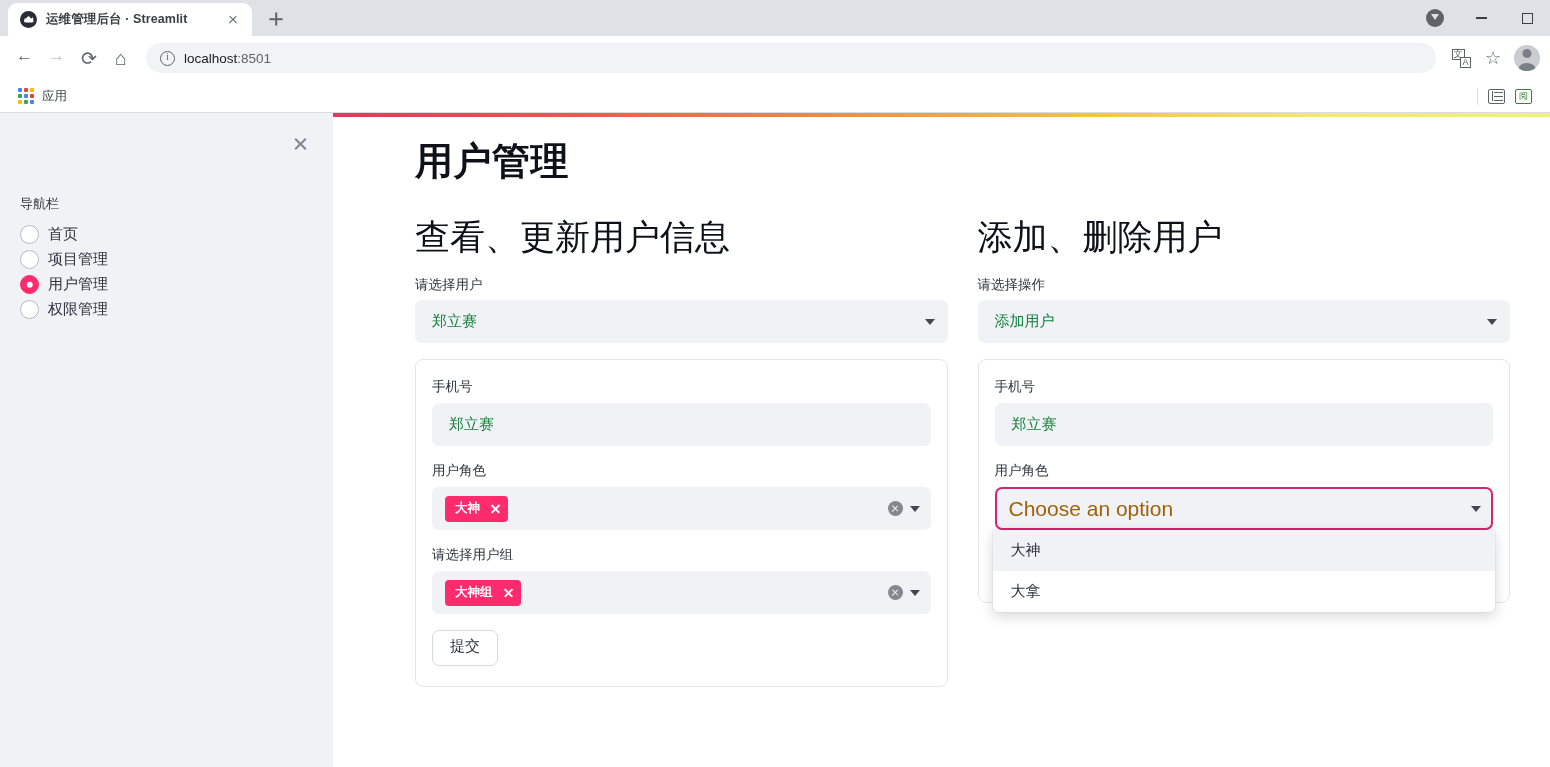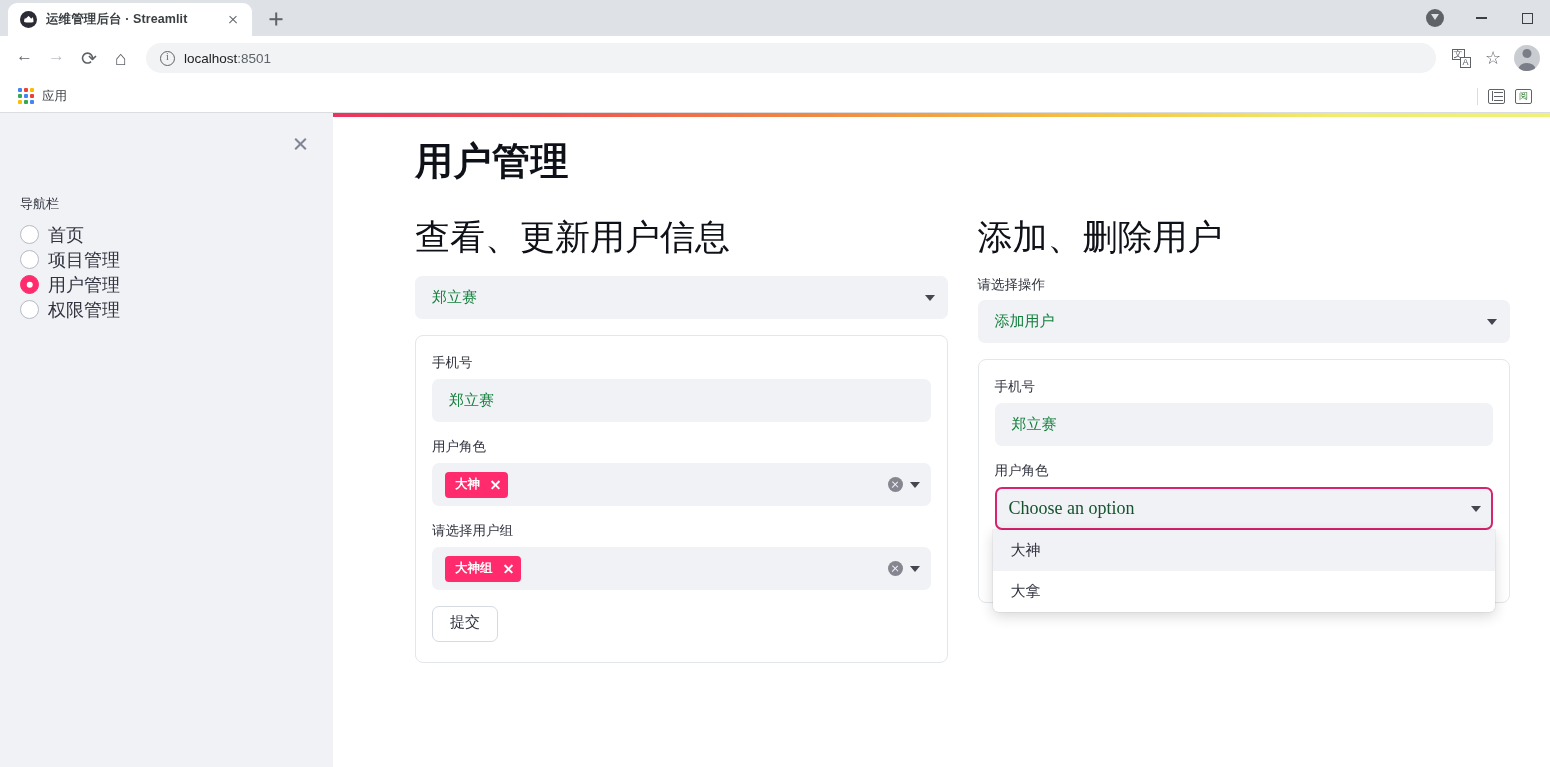--- a/index.html
+++ b/index.html
@@ -194,21 +194,21 @@
   .radio-row { display: flex; align-items: center; gap: 9px; height: 25px; }
   .radio {
     width: 19px; height: 19px; border-radius: 50%; border: 1.6px solid #b6bac4;
     background: #fff; flex: 0 0 19px; position: relative;
   }
   .radio.on { border-color: #ff2b6d; background: #ff2b6d; }
   .radio.on::after {
     content: ""; position: absolute; left: 50%; top: 50%; transform: translate(-50%,-50%);
     width: 6.5px; height: 6.5px; border-radius: 50%; background: #fff;
   }
-  .radio-label { font-size: 18px; color: #31333f; font-family: Liberation Serif, serif; }
+  .radio-label { font-size: 15px; color: #31333f; font-family: Liberation Serif, serif; }
 
   .mainwrap { flex: 1; position: relative; overflow: hidden; }
   .grad {
     height: 4px; width: 100%;
     background: linear-gradient(90deg,#e8355f 0%,#ef5350 18%,#f08a42 40%,#f5c242 62%,#f0ec6e 82%,#eef27a 100%);
   }
   .main {
     padding: 22px 40px 0 82px; height: calc(100% - 4px); overflow: hidden;
   }
   h1.page-title {
@@ -258,21 +258,21 @@
   .tag-x::after { transform: rotate(-45deg); }
   .ms-right { margin-left: auto; display: flex; align-items: center; gap: 7px; }
   .clear-btn {
     width: 15px; height: 15px; border-radius: 50%; background: #85868f; position: relative; flex: 0 0 15px;
   }
   .clear-btn::before, .clear-btn::after {
     content: ""; position: absolute; left: 3.3px; top: 6.8px; width: 8.4px; height: 1.4px; background: #f0f2f6;
   }
   .clear-btn::before { transform: rotate(45deg); }
   .clear-btn::after { transform: rotate(-45deg); }
-  .ms-ph { font-size: 18px; color: #14532d; font-family: Liberation Serif, serif; }
+  .ms-ph { font-size: 21px; color: #a16207; }
 
   .submit-btn {
     border: 1px solid #d5d9e0; background: #fff; border-radius: 7px;
     font-size: 15px; color: #31333f; padding: 7px 17px; font-family: Liberation Mono, monospace;
     line-height: 1.3;
   }
 
   .dropdown {
     position: absolute; background: #fff; border-radius: 0 0 6px 6px;
     box-shadow: 0 4px 14px rgba(0,0,0,.16), 0 0 0 1px rgba(0,0,0,.04);
@@ -375,20 +375,21 @@
     <div class="mainwrap">
       <div class="grad"></div>
       <div class="main">
         <h1 class="page-title">用户管理</h1>
 
         <div class="cols">
 
           <div class="col">
             <h2 class="sec-title">查看、更新用户信息</h2>
 
+            <div class="field-label">请选择用户</div>
             <div class="select">
               <span class="val">郑立赛</span>
               <span class="chev"></span>
             </div>
 
             <div class="card">
               <div class="field-label">手机号</div>
               <div class="select" style="margin-bottom:16px;">
                 <span class="val">郑立赛</span>
               </div>

